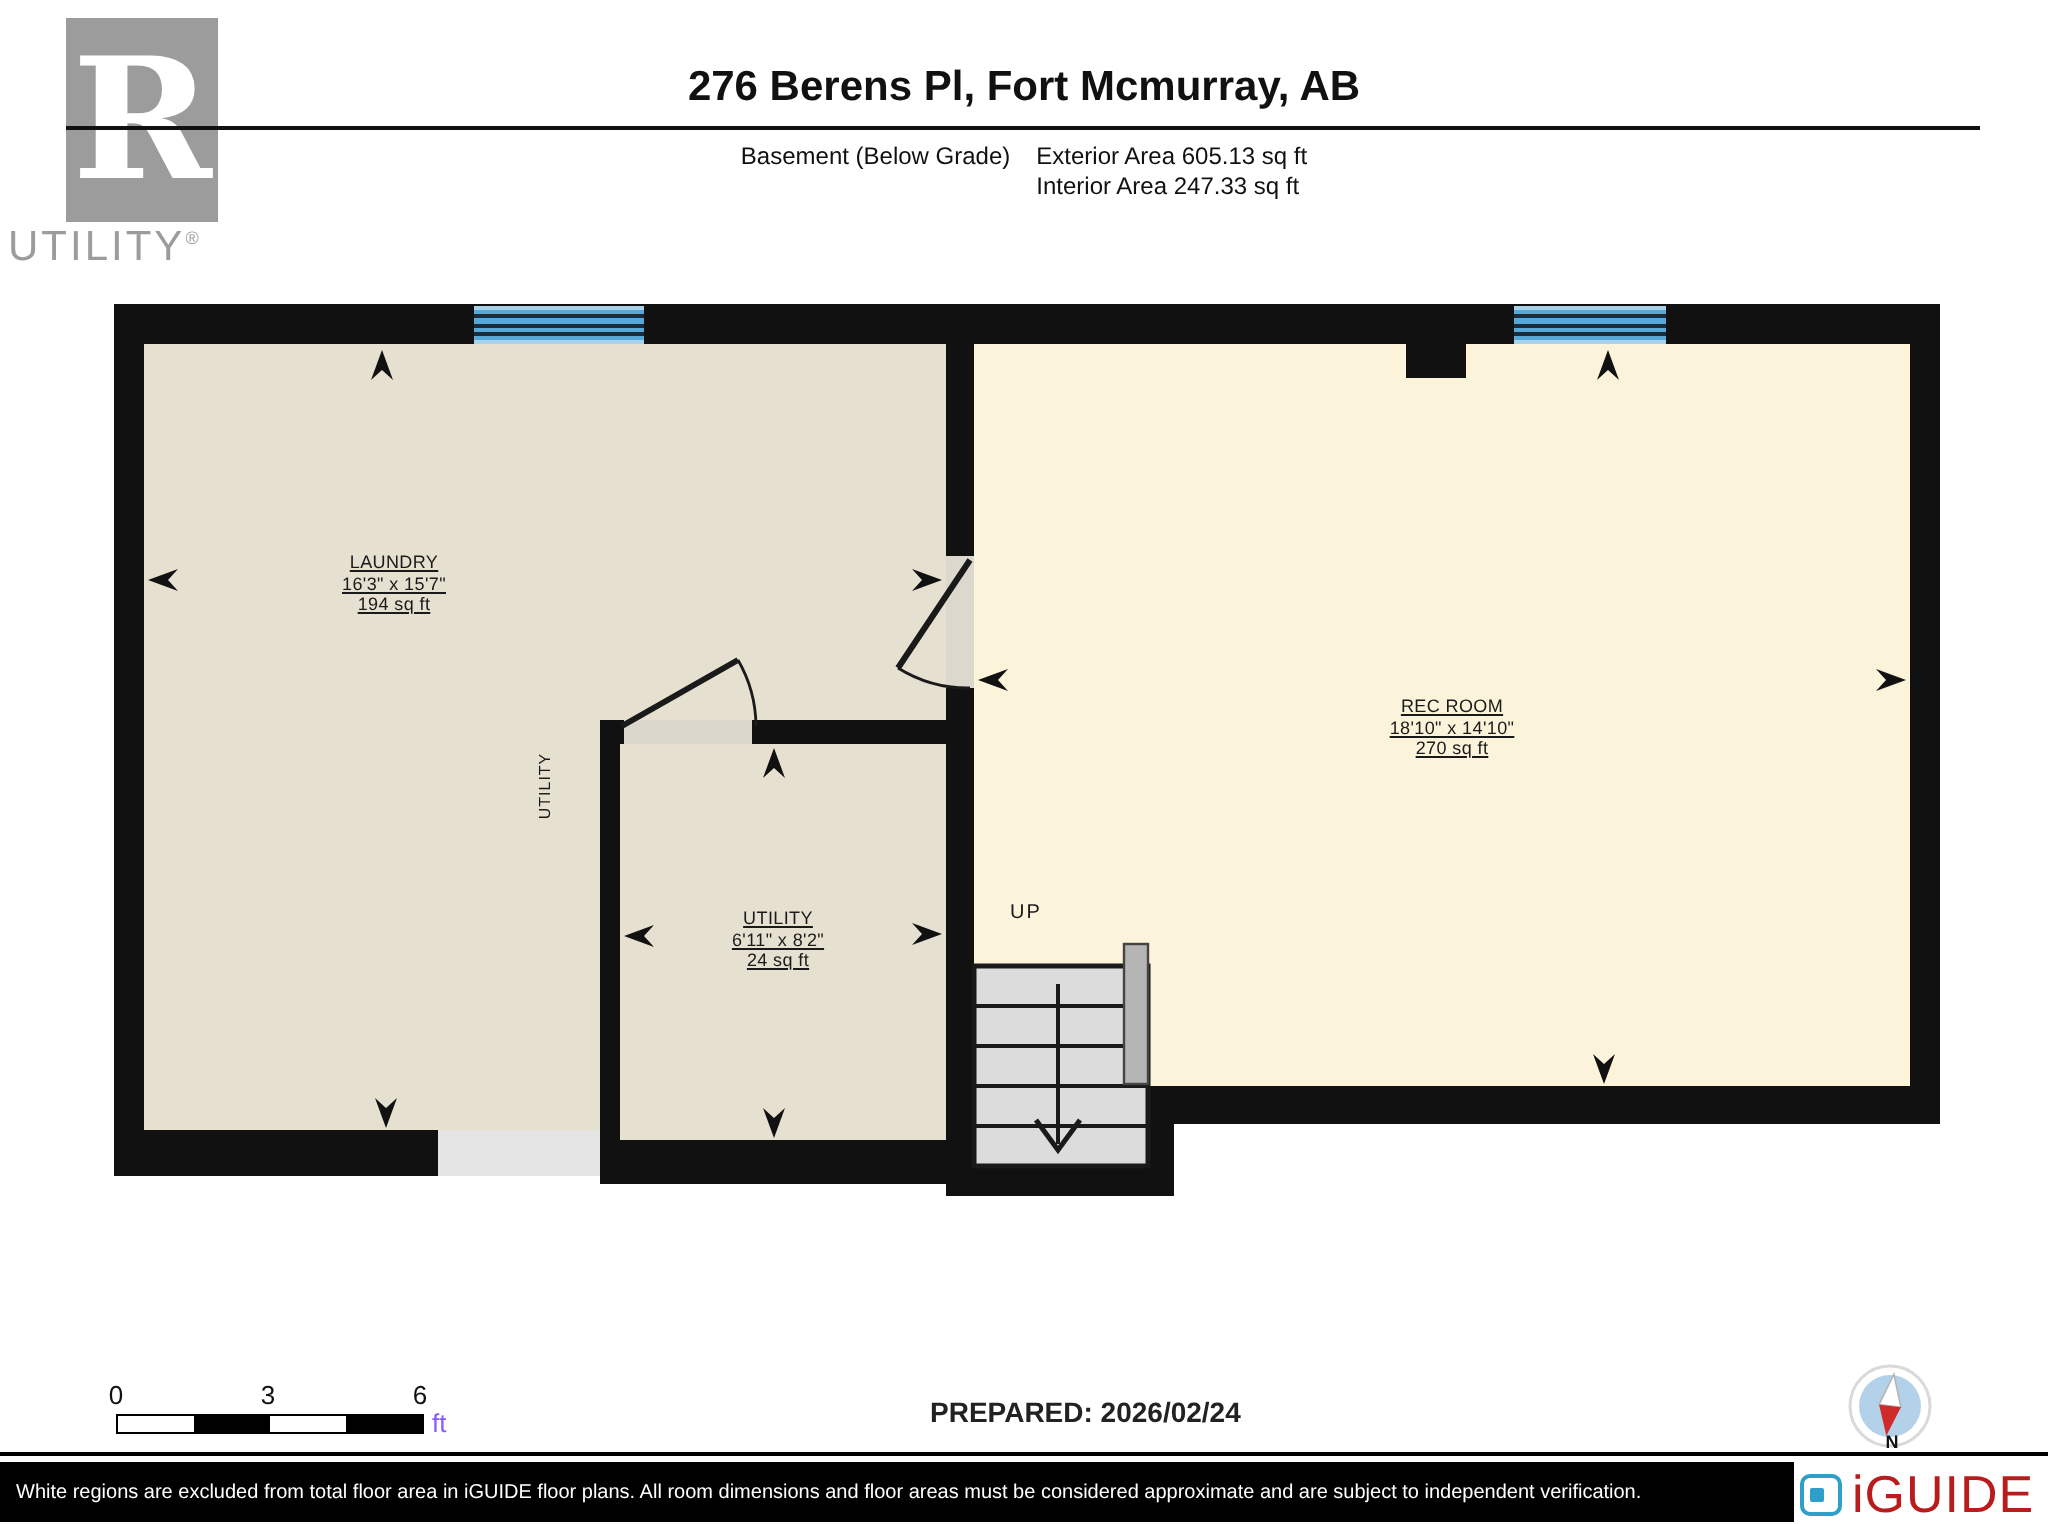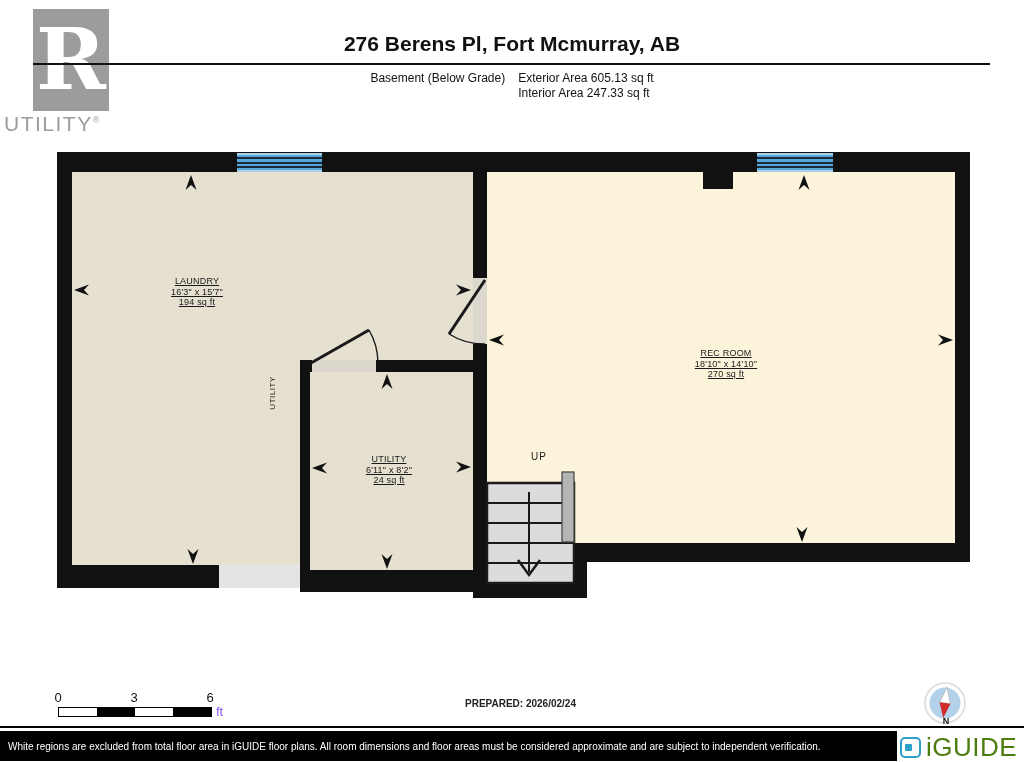--- a/index.html
+++ b/index.html
@@ -16,35 +16,35 @@
   #header-rule{left:33px;top:63px;width:957px;height:2px;background:#111;}
   #subheader{left:0;top:71px;width:1024px;display:flex;justify-content:center;align-items:flex-start;gap:13px;}
   #floor-label{font-size:12px;font-weight:normal;color:#111;line-height:15px;}
   .area-line{font-size:12px;color:#111;line-height:15px;}
   
   .floor{position:absolute;}
   .wall{position:absolute;background:#111;}
   .room-label{position:absolute;text-align:center;font-size:9px;color:#1a1a1a;line-height:10.5px;letter-spacing:.2px;text-decoration:underline;}
   .window{position:absolute;background:#57a7d8;border-top:2px solid #a9d2ea;border-bottom:2px solid #a9d2ea;}
   .window .wline{position:absolute;left:0;right:0;height:2px;background:#1c2b3a;}
-  #up-label{left:505px;top:451px;width:42px;text-align:right;font-size:10px;letter-spacing:1px;color:#1a1a1a;}
+  #up-label{left:505px;top:451px;width:42px;text-align:left;font-size:10px;letter-spacing:1px;color:#1a1a1a;}
   #utility-vert{left:247px;top:378px;width:52px;height:30px;font-size:8px;letter-spacing:.5px;color:#1a1a1a;
     transform:rotate(-90deg);transform-origin:center;text-align:center;line-height:30px;}
   
   #scale-bar{left:58px;top:707px;width:152px;height:8px;border:1.5px solid #000;display:flex;}
   .seg{flex:1 1 0;}
   .seg.b{background:#000;} .seg.w{background:#fff;}
   .tick{position:absolute;top:690px;width:14px;text-align:center;font-size:13px;color:#111;}
   #scale-unit{left:216px;top:704px;font-size:13px;color:#8b5cf6;}
-  #prepared{left:465px;top:698px;font-size:10px;font-weight:bold;color:#222;}
+  #prepared{left:465px;top:698px;font-size:14px;font-weight:bold;color:#222;}
   #footer-rule{left:0;top:726px;width:1024px;height:2px;background:#000;}
   #footer-bar{left:0;top:731px;width:897px;height:30px;background:#000;display:flex;align-items:center;}
   #footer-text{color:#fff;font-size:10px;padding-left:8px;}
   #compass-n{left:936px;top:716px;width:20px;text-align:center;font-size:9px;font-weight:bold;color:#111;}
-  #iguide-logo{left:900px;top:732px;display:flex;align-items:center;gap:5px;color:#4d7c0f;}
+  #iguide-logo{left:900px;top:732px;display:flex;align-items:center;gap:5px;color:#b91c1c;}
   #iguide-icon{width:17px;height:17px;border:2.5px solid #2f9ec9;border-radius:5px;position:relative;}
   #iguide-icon::after{content:"";position:absolute;left:3px;top:5px;width:7px;height:7px;background:#2f9ec9;border-radius:1px;}
   #iguide-text{font-size:26px;letter-spacing:.5px;}
   svg{position:absolute;left:0;top:0;pointer-events:none;}
 </style>
 </head>
 <body>
 
 <div id="page">
 

